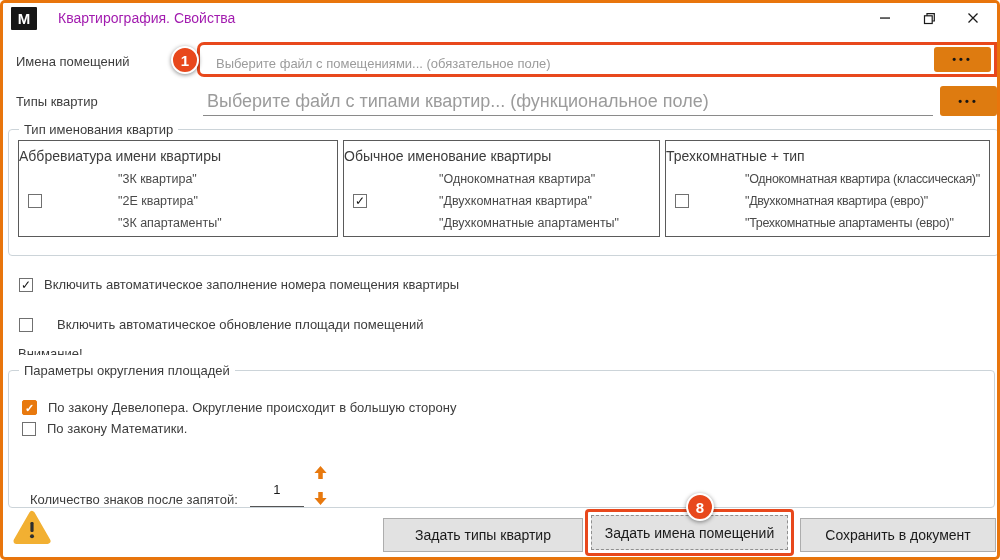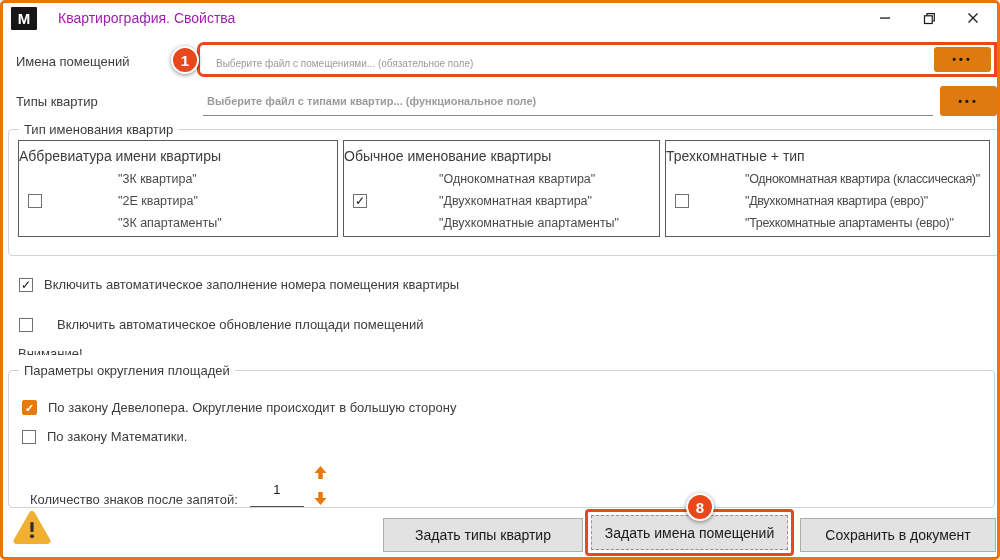--- a/index.html
+++ b/index.html
@@ -18,32 +18,32 @@
   .win-btn { width:44px; height:30px; display:flex; align-items:center; justify-content:center; cursor:default; }
 
   
   .row-label { position:absolute; left:13px; font-size:13px; color:#3c3c3c; white-space:nowrap; }
   .lbl1 { top:51px; }
   .lbl2 { top:91px; }
 
   .hl-field { position:absolute; left:194px; right:0; top:39px; height:35px;
               border:3px solid #E8481C; border-radius:7px 0 0 7px; background:#fff;
               display:flex; align-items:center; padding:2px 3px 2px 2px; }
-  .file-input { flex:1; border:none; outline:none; font-size:10px; color:#000000;
+  .file-input { flex:1; border:none; outline:none; font-size:13px; color:#000000;
                 padding:0 8px 0 14px; height:100%; background:transparent;margin-top:8px; }
   .file-input::placeholder { color:#9b9b9b; opacity:1; }
   .browse-btn { width:57px; height:25px; flex:0 0 57px; background:#DE7B10; border:none;
                 border-radius:3px; color:#141414; font-size:11px; font-weight:bold;
                 letter-spacing:3px; display:flex; align-items:center; justify-content:center;
                 padding-bottom:2px; cursor:pointer; }
 
   .field2 { position:absolute; left:200px; top:84px; width:730px; height:29px;
             border:none; border-bottom:1px solid #8a8a8a; }
-  .field2 input { width:100%; height:100%; border:none; outline:none; font-size:11px;
-                  color:#444; padding:0 4px; background:transparent;font-weight:bold; }
+  .field2 input { width:100%; height:100%; border:none; outline:none; font-size:18px;
+                  color:#444; padding:0 4px; background:transparent; }
   .field2 input::placeholder { color:#9b9b9b; opacity:1; }
   .browse2 { position:absolute; right:0; top:83px; width:57px; height:30px; background:#DE7B10;
              border:none; border-radius:3px; color:#141414; font-size:11px; font-weight:bold;
              letter-spacing:3px; display:flex; align-items:center; justify-content:center;
              padding-bottom:2px; cursor:pointer; }
 
   .badge { position:absolute; width:28px; height:28px; border-radius:50%; background:#E8481C;
            border:2px solid #fff; color:#fff; font-weight:bold; font-size:15px;
            display:flex; align-items:center; justify-content:center; z-index:9;
            box-shadow:0 1px 4px rgba(0,0,0,.45); }
@@ -74,21 +74,21 @@
   .t1 { top:274px; } .t2 { top:314px;gap:24px; }
   .cb { width:14px; height:14px; border:1px solid #707070; background:#fff; font-size:12px;
         line-height:12px; text-align:center; color:#141414; cursor:pointer; flex:0 0 14px; }
 
   .warn-clip { position:absolute; left:15px; top:343px; height:9px; overflow:hidden;
                font-size:13px; color:#3c3c3c; z-index:2; }
 
   
   .ropt { position:absolute; display:flex; align-items:center; gap:11px; font-size:13px;
           color:#3c3c3c; white-space:nowrap; }
-  .r1 { left:13px; top:22px; } .r2 { left:13px; top:51px;text-align:center; }
+  .r1 { left:13px; top:22px; } .r2 { left:13px; top:43px;text-align:center; }
   .cb-orange { width:15px; height:15px; border-radius:2px; background:#E8790E; border:1px solid #E8790E;
                color:#fff; font-size:11px; font-weight:bold; line-height:14px; text-align:center;
                cursor:pointer; flex:0 0 15px; }
   .decimals { position:absolute; left:21px; top:103px; display:flex; align-items:flex-end;
               font-size:13px; color:#3c3c3c; }
   .dec-value { width:54px; margin-left:12px; text-align:center; border:none; outline:none;
                border-bottom:1px solid #555; font-size:13px; color:#1a1a1a; padding-bottom:9px;
                background:transparent; font-family:"Liberation Sans",sans-serif; }
   .spin { position:absolute; left:303px; top:86px; display:flex; flex-direction:column; gap:10px; }
   .spin-btn { width:17px; height:16px; background:none; border:none; padding:0; cursor:pointer;

